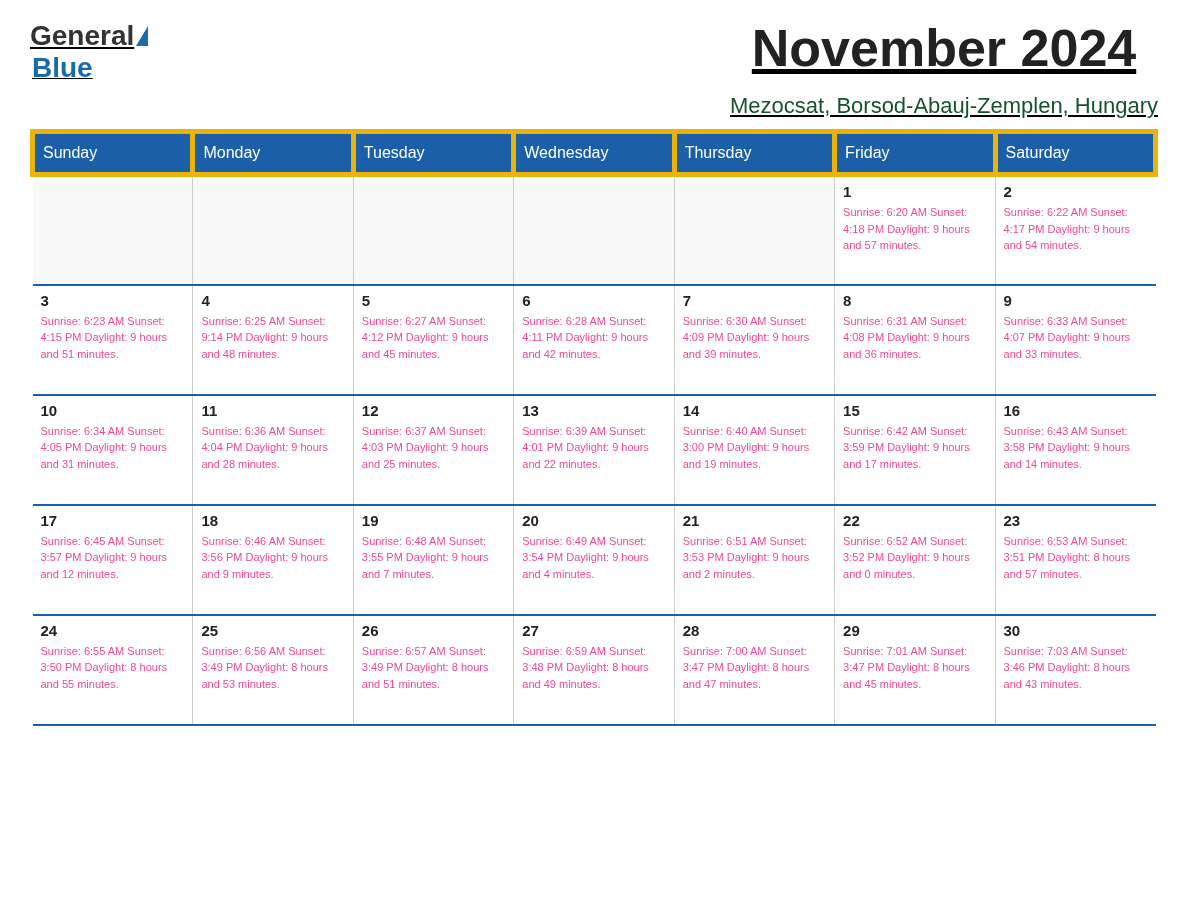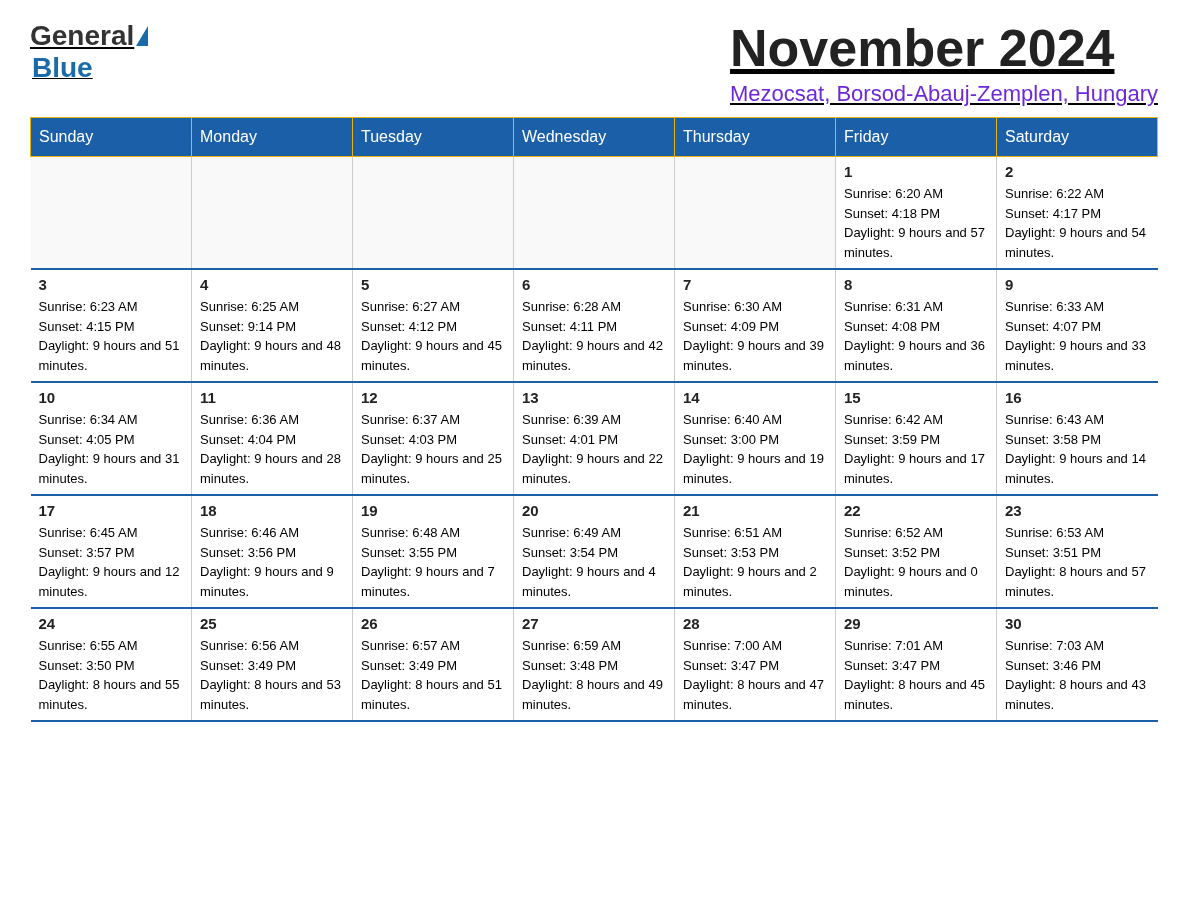--- a/index.html
+++ b/index.html
@@ -40,48 +40,48 @@
       margin: 0 2px;
       vertical-align: middle;
     }
     .logo-blue {
       color: #1a6baa;
       font-size: 28px;
       font-weight: bold;
       margin-top: 33px;
     }
     .title-section {
-      text-align: left;
+      text-align: center;
     }
     .month-year {
       font-size: 52px;
       font-weight: bold;
       color: #222;
       line-height: 1.1;
     }
     .location {
       font-size: 22px;
-      color: #6d28d9;
-      margin-top: 4px;
+      color: #14532d;
+      margin-top: 16px;
     }
     table {
       width: 100%;
       border-collapse: collapse;
       margin-top: 10px;
     }
     thead tr {
       background-color: #1a5fa8;
     }
     thead th {
       color: #fff;
       font-size: 16px;
       font-weight: normal;
       padding: 10px 8px;
       text-align: left;
-      border: 1px solid #eab308;
+      border: 5px solid #eab308;
     }
     tbody tr {
       border-bottom: 2px solid #1a5fa8;
     }
     tbody td {
       vertical-align: top;
       padding: 6px 8px;
       font-size: 13px;
       color: #222;
       border-left: 1px solid #ccc;
@@ -91,23 +91,23 @@
     }
     tbody td:first-child { border-left: none; }
     tbody td:last-child { border-right: none; }
     .day-num {
       font-size: 15px;
       font-weight: bold;
       margin-bottom: 4px;
       display: block;
     }
     .day-info {
-      font-size: 13px;
+      font-size: 11px;
       line-height: 1.5;
-      color: #000000;
+      color: #ec4899;
     }
     .empty-cell { background: #f9f9f9; }
   </style>
 </head>
 <body>
 
 <div class="header">
   <div class="logo">
     <div class="logo-text">
       <span class="logo-general">General</span>

